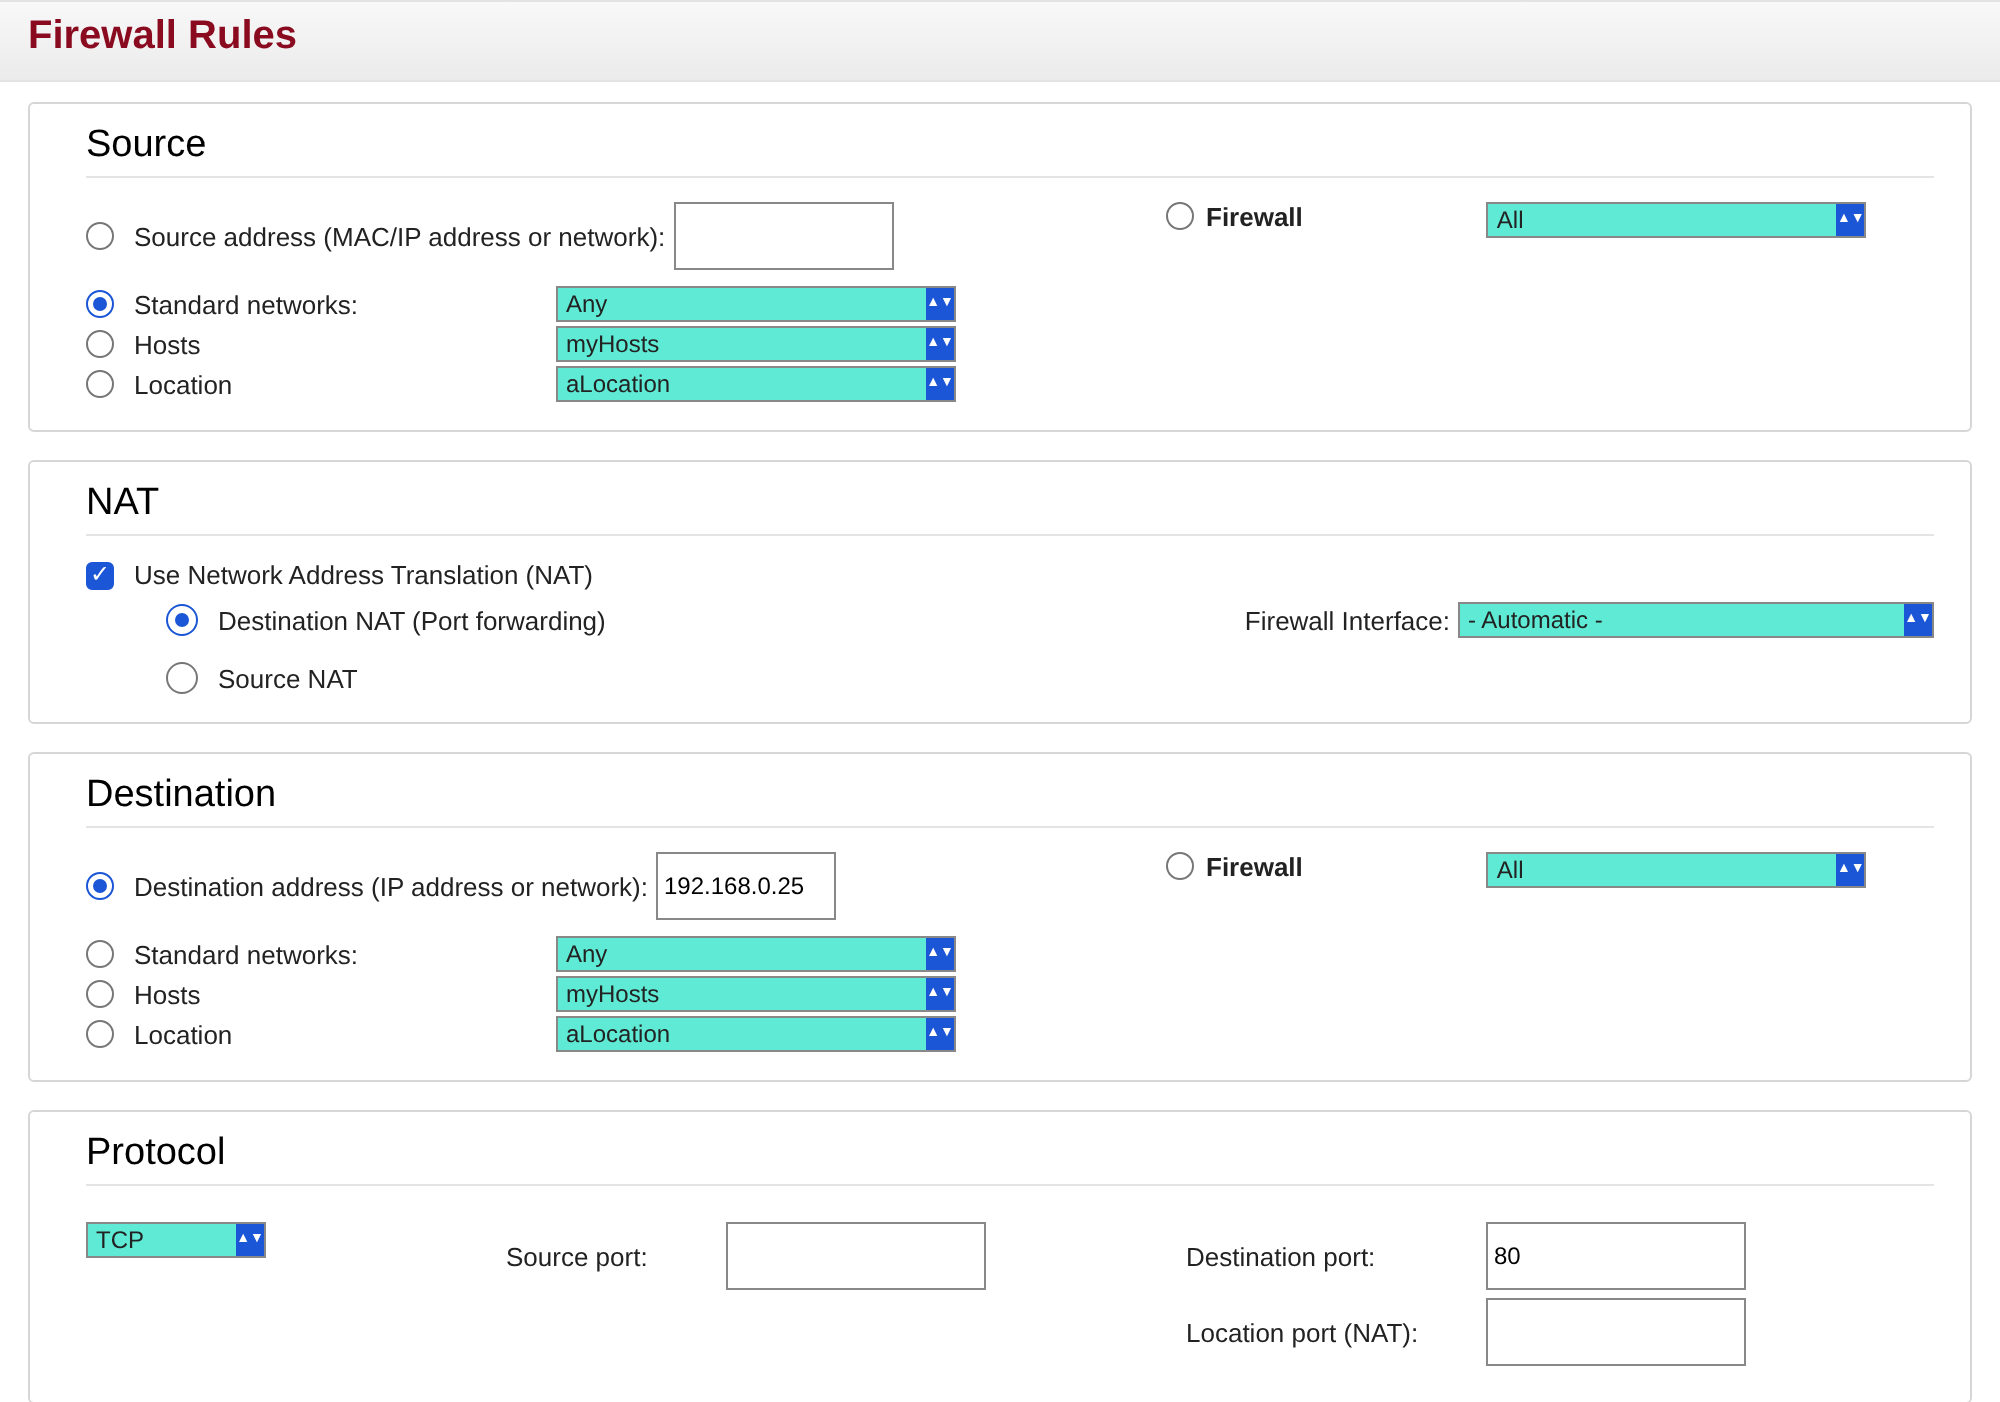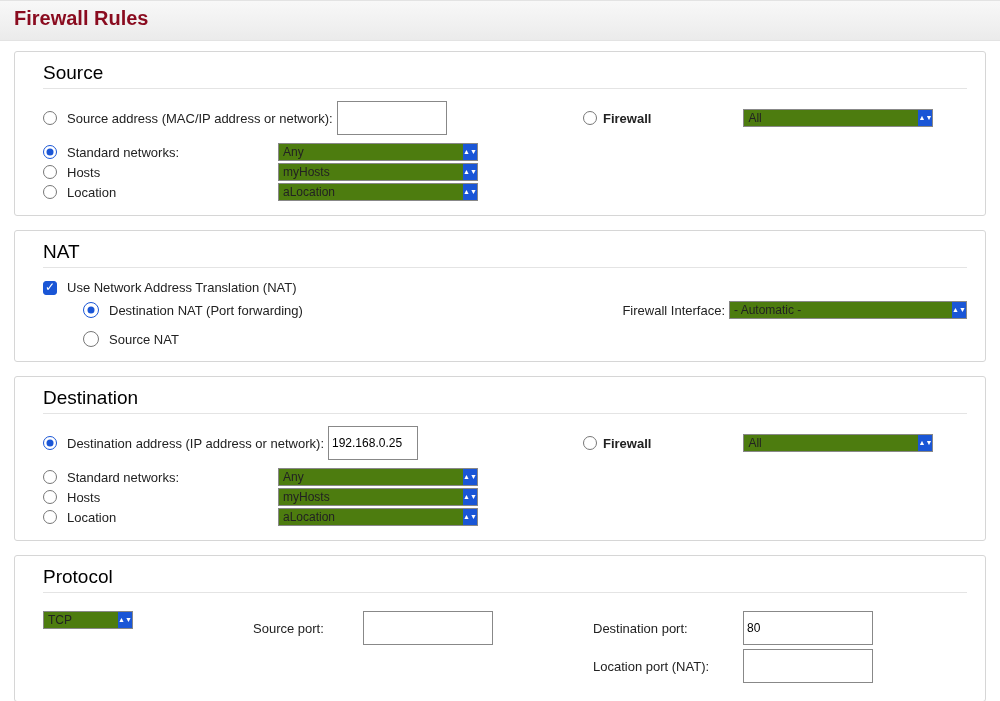--- a/index.html
+++ b/index.html
@@ -38,21 +38,21 @@
     font-size: 19px;
     font-weight: normal;
     color: #000;
     padding-bottom: 4px;
     border-bottom: 1px solid #e4e4e4;
     margin-bottom: 12px;
   }
   .row { display: flex; align-items: center; gap: 4px; }
   .cols { display: flex; }
   .col-left { flex: 0 0 540px; }
-  .col-right { flex: 1; display:flex; align-items:center; }
+  .col-right { flex: 1; display:flex; align-items:flex-start; }
   .spacer8 { height: 8px; }
 
   
   .radio, .checkbox {
     display: inline-block;
     width: 14px; height: 14px;
     border-radius: 50%;
     border: 1.5px solid #777;
     margin-right: 6px;
     position: relative;
@@ -97,21 +97,21 @@
     padding: 0 3px;
     background:#fff;
   }
 
   
   .select {
     display:flex;
     align-items:stretch;
     height:18px;
     border:1px solid #888;
-    background:#4d7c0f;
+    background:#5eead4;
     font-size:12px;
   }
   .select .sel-value {
     flex:1;
     padding:1px 4px;
     white-space:nowrap;
     overflow:hidden;
   }
   .select .sel-arrows {
     width:14px;

